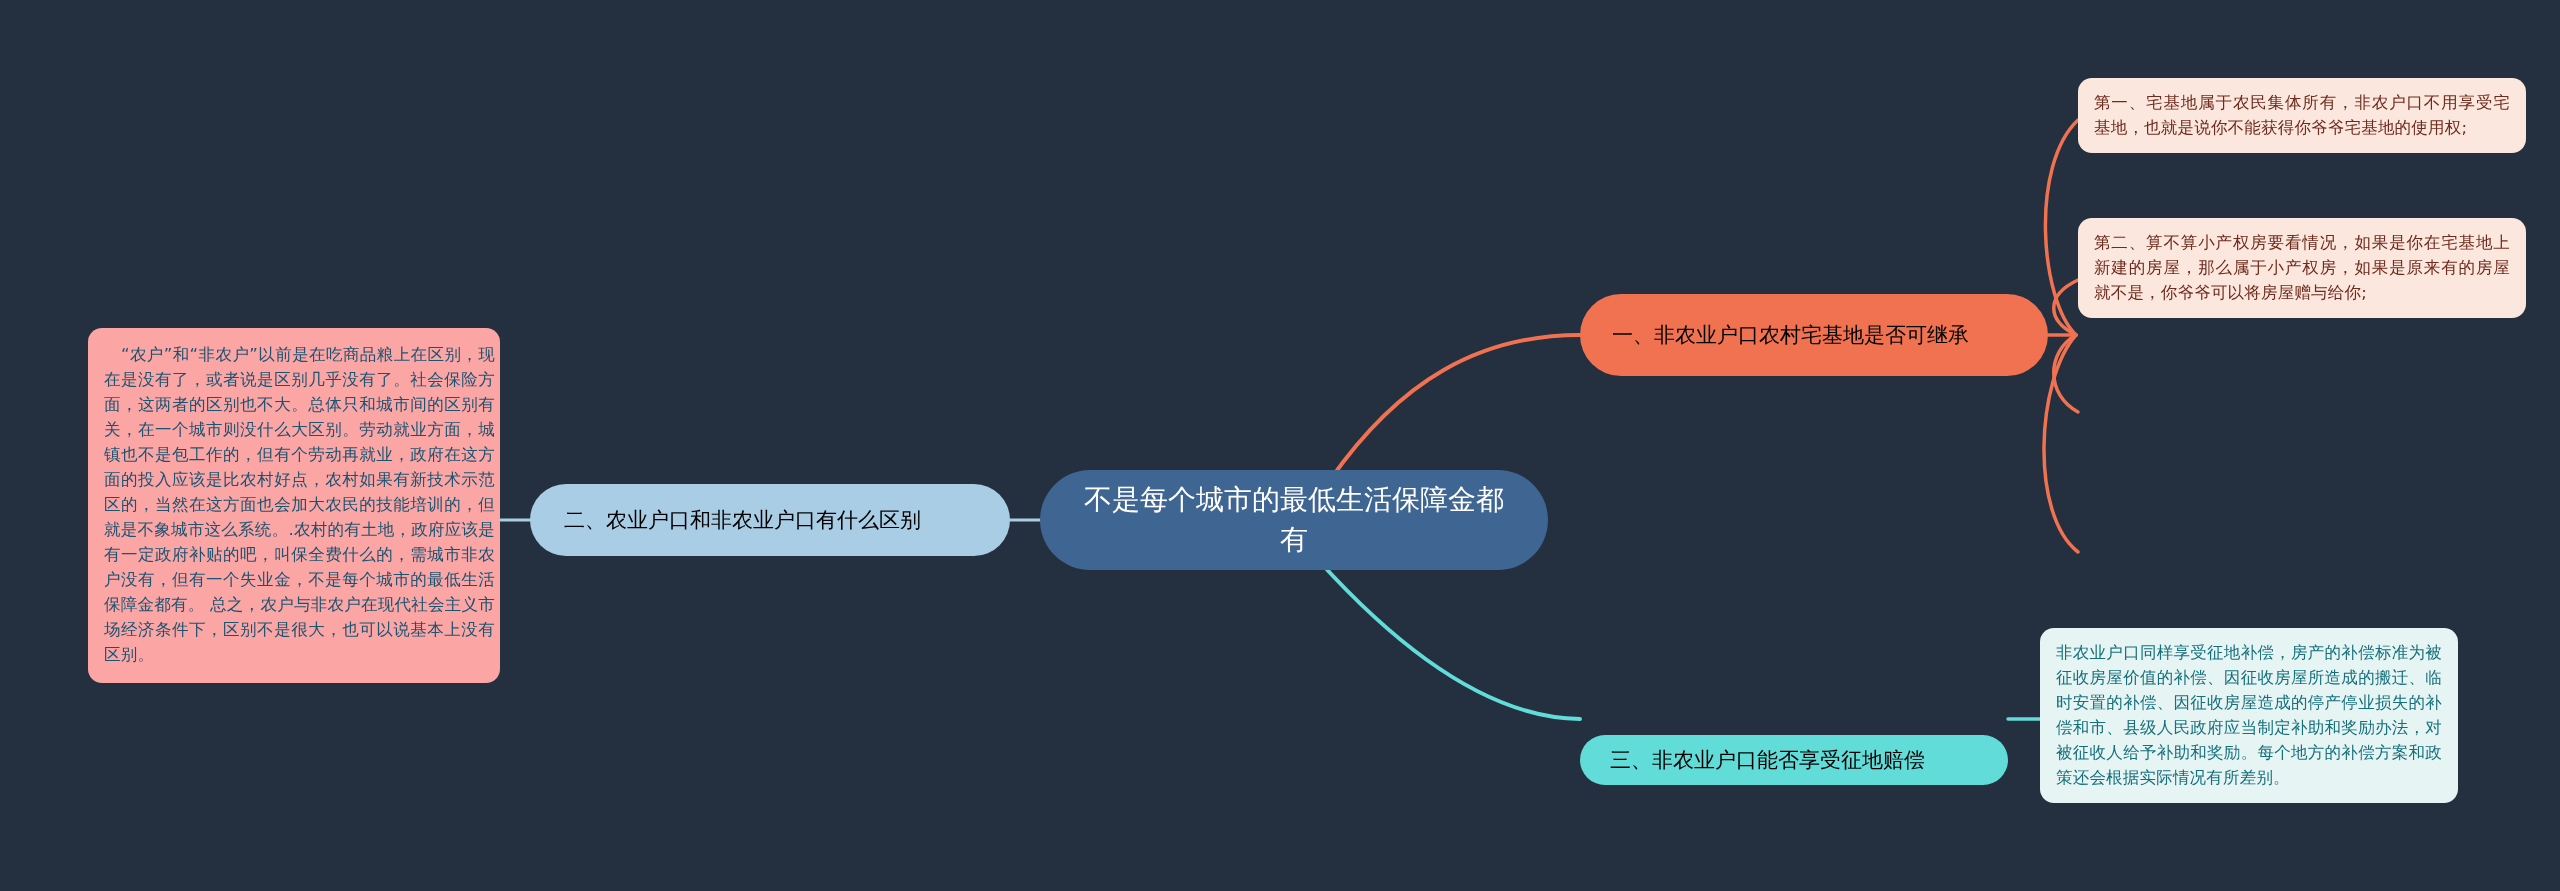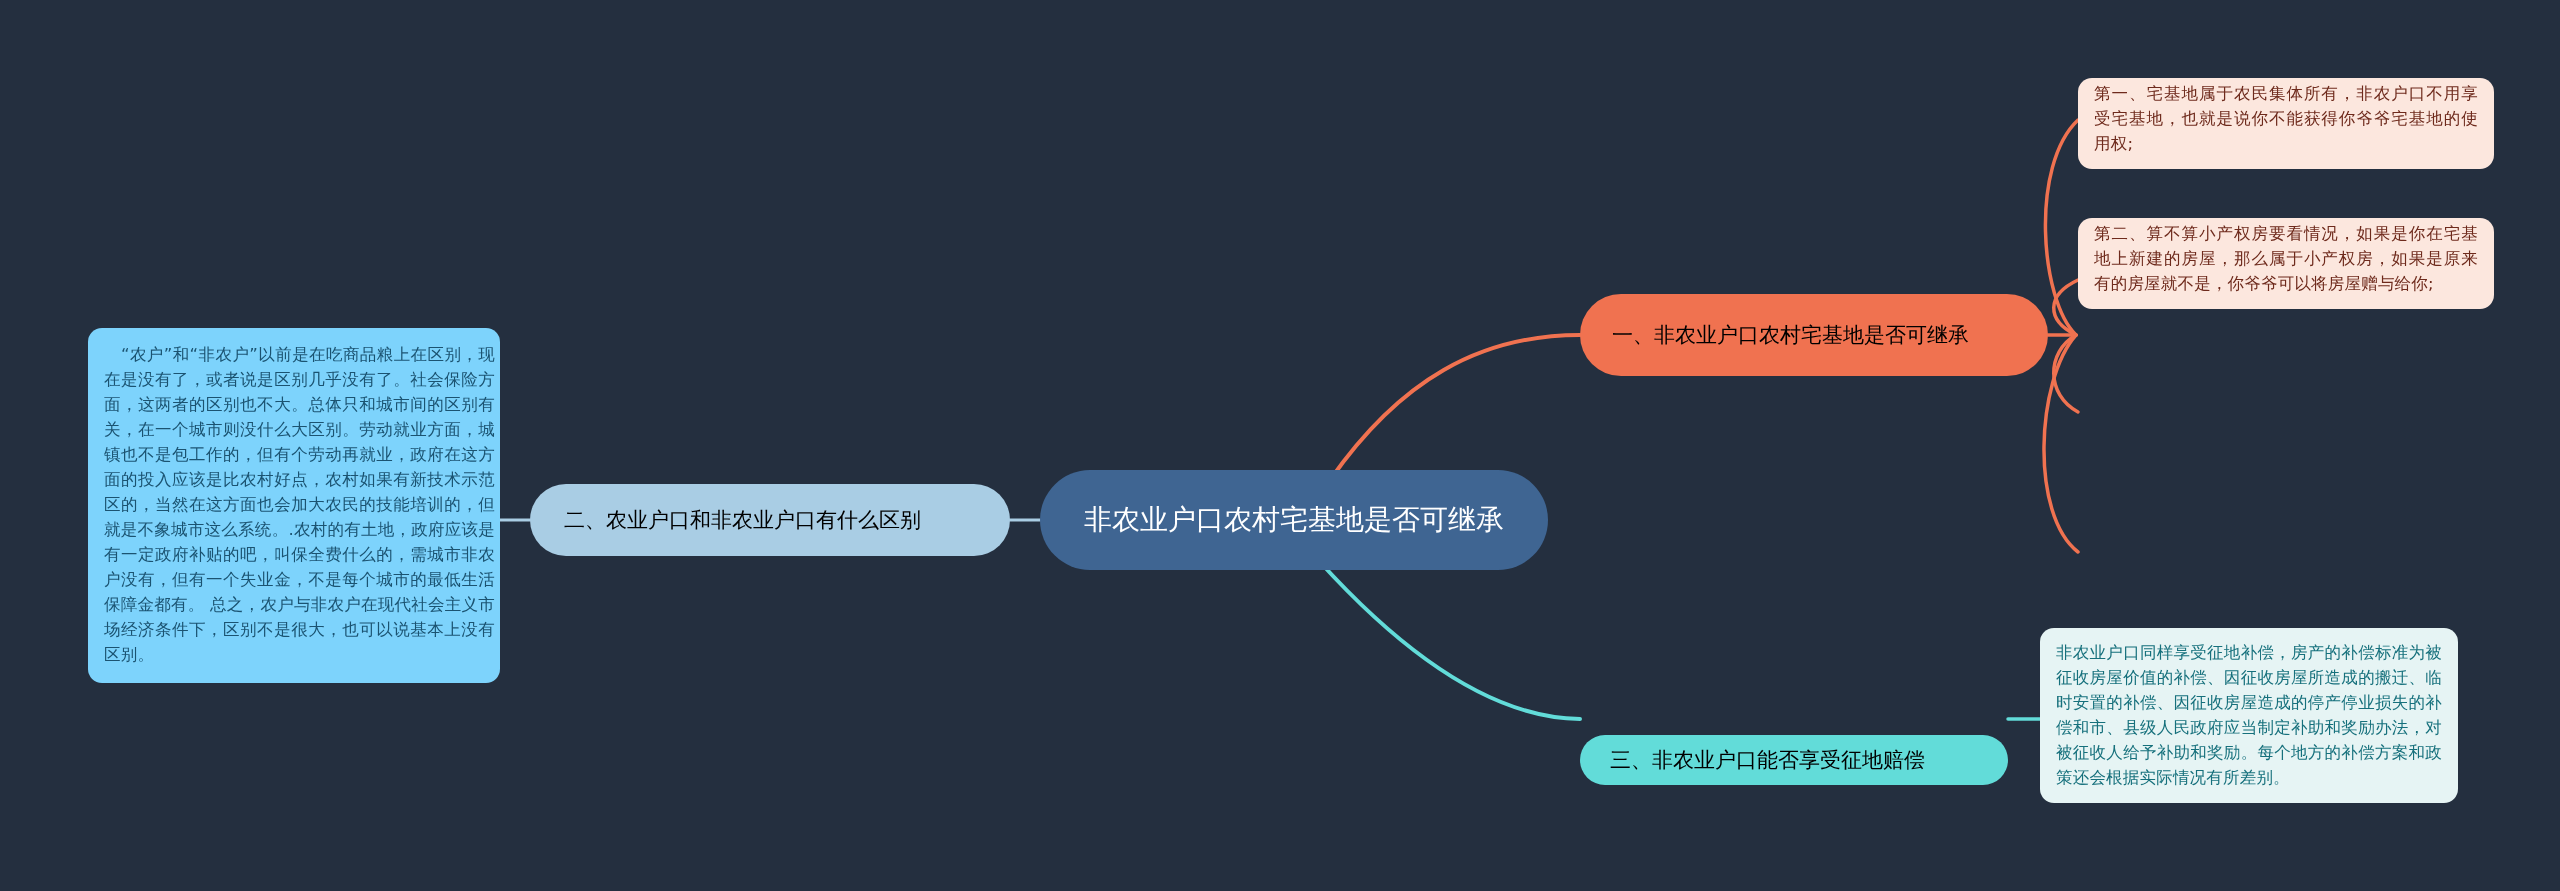--- a/index.html
+++ b/index.html
@@ -106,28 +106,28 @@
     letter-spacing: 0.2px;
     text-align: justify;
     text-justify: inter-ideograph;
   }
 
   .card-left {
     left: 88px;
     top: 328px;
     width: 412px;
     padding: 14px 5px 16px 16px;
-    background: #7dd3fc;
+    background: #fca5a5;
     color: #1b5371;
   }
 
   .card-pink {
     left: 2078px;
-    width: 416px;
-    padding: 3px 16px 13px 16px;
+    width: 448px;
+    padding: 12px 16px 13px 16px;
     background: #fce7de;
     color: #6e2a1c;
   }
   .card-pink.p1 { top: 78px; }
   .card-pink.p2 { top: 218px; }
   .card-pink.p3 { top: 378px; }
   .card-pink.p4 { top: 498px; }
 
   .card-cyan {
     left: 2040px;
@@ -158,21 +158,21 @@
     <path d="M 2048 335 L 2076 335" fill="none" stroke="#f07250" stroke-width="3.5" stroke-linecap="round"></path>
     <path d="M 2076 335 C 2040 300, 2030 165, 2078 120" fill="none" stroke="#f07250" stroke-width="3.5" stroke-linecap="round"></path>
     <path d="M 2076 335 C 2046 320, 2046 295, 2078 280" fill="none" stroke="#f07250" stroke-width="3.5" stroke-linecap="round"></path>
     <path d="M 2076 335 C 2046 352, 2046 395, 2078 412" fill="none" stroke="#f07250" stroke-width="3.5" stroke-linecap="round"></path>
     <path d="M 2076 335 C 2036 380, 2030 515, 2078 552" fill="none" stroke="#f07250" stroke-width="3.5" stroke-linecap="round"></path>
 
     <path d="M 2008 719 L 2040 719" fill="none" stroke="#62dcd9" stroke-width="3.5" stroke-linecap="round"></path>
   </svg>
 
   <div class="node root-node">
-    <span class="txt">非农业户口农村宅基地是否可继承</span>
+    <span class="txt">不是每个城市的最低生活保障金都有</span>
   </div>
 
   <div class="node branch branch-blue">
     <span class="txt">二、农业户口和非农业户口有什么区别</span>
   </div>
 
   <div class="node card card-left">
     <span class="txt">　“农户”和“非农户”以前是在吃商品粮上在区别，现在是没有了，或者说是区别几乎没有了。社会保险方面，这两者的区别也不大。总体只和城市间的区别有关，在一个城市则没什么大区别。劳动就业方面，城镇也不是包工作的，但有个劳动再就业，政府在这方面的投入应该是比农村好点，农村如果有新技术示范区的，当然在这方面也会加大农民的技能培训的，但就是不象城市这么系统。.农村的有土地，政府应该是有一定政府补贴的吧，叫保全费什么的，需城市非农户没有，但有一个失业金，不是每个城市的最低生活保障金都有。 总之，农户与非农户在现代社会主义市场经济条件下，区别不是很大，也可以说基本上没有区别。</span>
   </div>
 

